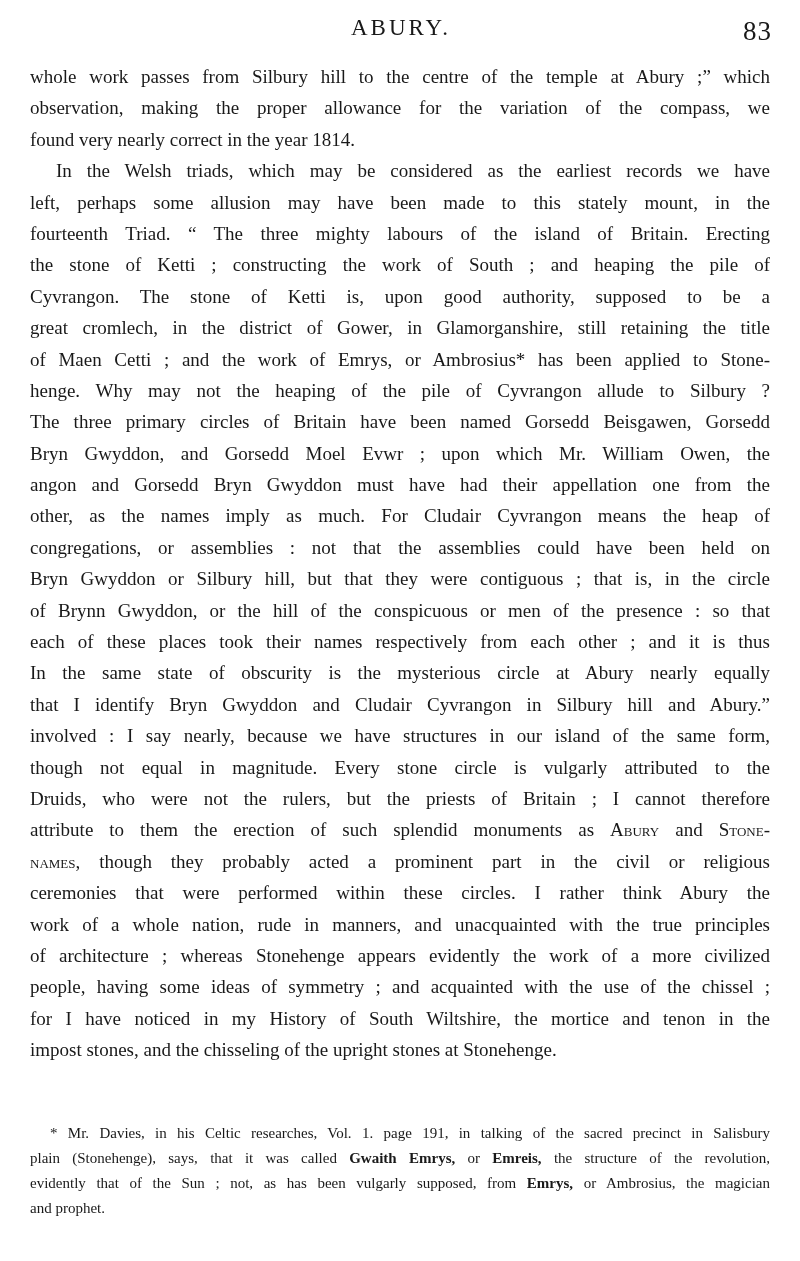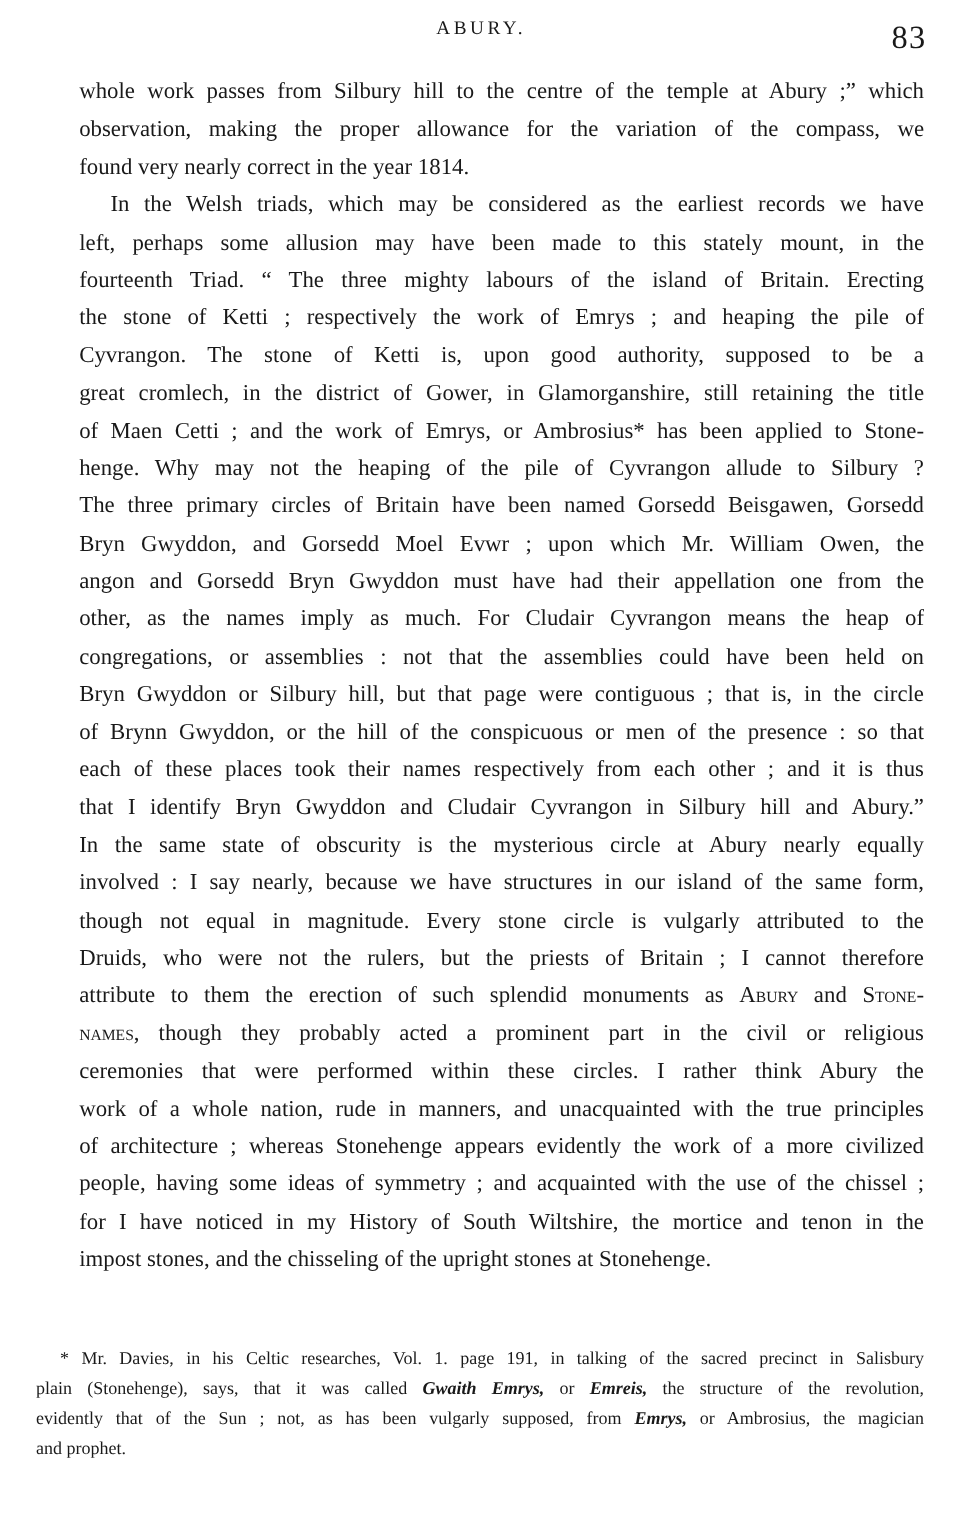--- a/index.html
+++ b/index.html
@@ -9,47 +9,46 @@
     height: 1261px;
     background: #ffffff;
     color: #191919;
     font-family: "Liberation Serif", "DejaVu Serif", serif;
     overflow: hidden;
   }
   .header { position: absolute; top: 15px; left: 30px; right: 28px; height: 26px; }
   .running-title {
     display: block;
     text-align: center;
-    font-size: 16px;
+    font-size: 23px;
     letter-spacing: 3px;
     font-weight: 500;
   }
   .page-number {
     position: absolute;
     right: 0; top: 1px;
     font-size: 27px;
     letter-spacing: 1px;
   }
   .body-text {
     position: absolute;
     top: 61px; left: 30px; right: 30px;
     font-size: 19px;
-    margin-left: 36px;
   }
   .line {
     height: 31.4px;
     line-height: 31.4px;
     text-align: justify;
     text-align-last: justify;
     overflow: hidden;
   }
   .line.end { text-align-last: left; }
   .body-text .line.ind { text-indent: 26px; }
   .sc { font-variant: small-caps; }
-  .bi { font-style: italic; font-weight: bold; }
+  .bi { font-weight: bold; }
   .footnote {
     position: absolute;
     top: 1121px; left: 30px; right: 30px;
     font-size: 15px;
   }
   .footnote .line { height: 25px; line-height: 25px; }
   .footnote .line.ind { text-indent: 20px; }
 </style>
 </head>
 <body>
@@ -59,35 +58,35 @@
     <span class="running-title">ABURY.</span>
     <span class="page-number">83</span>
   </div>
   <div class="body-text" id="body-lines">
       <div class="line"><span>whole work passes from Silbury hill to the centre of the temple at Abury ;” which</span></div>
       <div class="line"><span>observation, making the proper allowance for the variation of the compass, we</span></div>
       <div class="line end"><span>found very nearly correct in the year 1814.</span></div>
       <div class="line ind"><span>In the Welsh triads, which may be considered as the earliest records we have</span></div>
       <div class="line"><span>left, perhaps some allusion may have been made to this stately mount, in the</span></div>
       <div class="line"><span>fourteenth Triad.  “ The three mighty labours of the island of Britain.  Erecting</span></div>
-      <div class="line"><span>the stone of Ketti ; respectively the work of Emrys ; and heaping the pile of</span></div>
+      <div class="line"><span>the stone of Ketti ; constructing the work of South ; and heaping the pile of</span></div>
       <div class="line"><span>Cyvrangon.  The stone of Ketti is, upon good authority, supposed to be a</span></div>
       <div class="line"><span>great cromlech, in the district of Gower, in Glamorganshire, still retaining the title</span></div>
       <div class="line"><span>of Maen Cetti ; and the work of Emrys, or Ambrosius* has been applied to Stone-</span></div>
       <div class="line"><span>henge.  Why may not the heaping of the pile of Cyvrangon allude to Silbury ?</span></div>
       <div class="line"><span>The three primary circles of Britain have been named Gorsedd Beisgawen, Gorsedd</span></div>
       <div class="line"><span>Bryn Gwyddon, and Gorsedd Moel Evwr ; upon which Mr. William Owen, the</span></div>
       <div class="line"><span>angon and Gorsedd Bryn Gwyddon must have had their appellation one from the</span></div>
       <div class="line"><span>other, as the names imply as much.  For Cludair Cyvrangon means the heap of</span></div>
       <div class="line"><span>congregations, or assemblies : not that the assemblies could have been held on</span></div>
-      <div class="line"><span>Bryn Gwyddon or Silbury hill, but that page were contiguous ; that is, in the circle</span></div>
+      <div class="line"><span>Bryn Gwyddon or Silbury hill, but that they were contiguous ; that is, in the circle</span></div>
       <div class="line"><span>of Brynn Gwyddon, or the hill of the conspicuous or men of the presence : so that</span></div>
       <div class="line"><span>each of these places took their names respectively from each other ; and it is thus</span></div>
+      <div class="line"><span>In the same state of obscurity is the mysterious circle at Abury nearly equally</span></div>
       <div class="line"><span>that I identify Bryn Gwyddon and Cludair Cyvrangon in Silbury hill and Abury.”</span></div>
-      <div class="line"><span>In the same state of obscurity is the mysterious circle at Abury nearly equally</span></div>
       <div class="line"><span>involved : I say nearly, because we have structures in our island of the same form,</span></div>
       <div class="line"><span>though not equal in magnitude.  Every stone circle is vulgarly attributed to the</span></div>
       <div class="line"><span>Druids, who were not the rulers, but the priests of Britain ; I cannot therefore</span></div>
       <div class="line"><span>attribute to them the erection of such splendid monuments as </span><span class="sc">Abury</span><span> and </span><span class="sc">Stone-</span></div>
       <div class="line"><span class="sc">names,</span><span> though they probably acted a prominent part in the civil or religious</span></div>
       <div class="line"><span>ceremonies that were performed within these circles.  I rather think Abury the</span></div>
       <div class="line"><span>work of a whole nation, rude in manners, and unacquainted with the true principles</span></div>
       <div class="line"><span>of architecture ; whereas Stonehenge appears evidently the work of a more civilized</span></div>
       <div class="line"><span>people, having some ideas of symmetry ; and acquainted with the use of the chissel ;</span></div>
       <div class="line"><span>for I have noticed in my History of South Wiltshire, the mortice and tenon in the</span></div>

